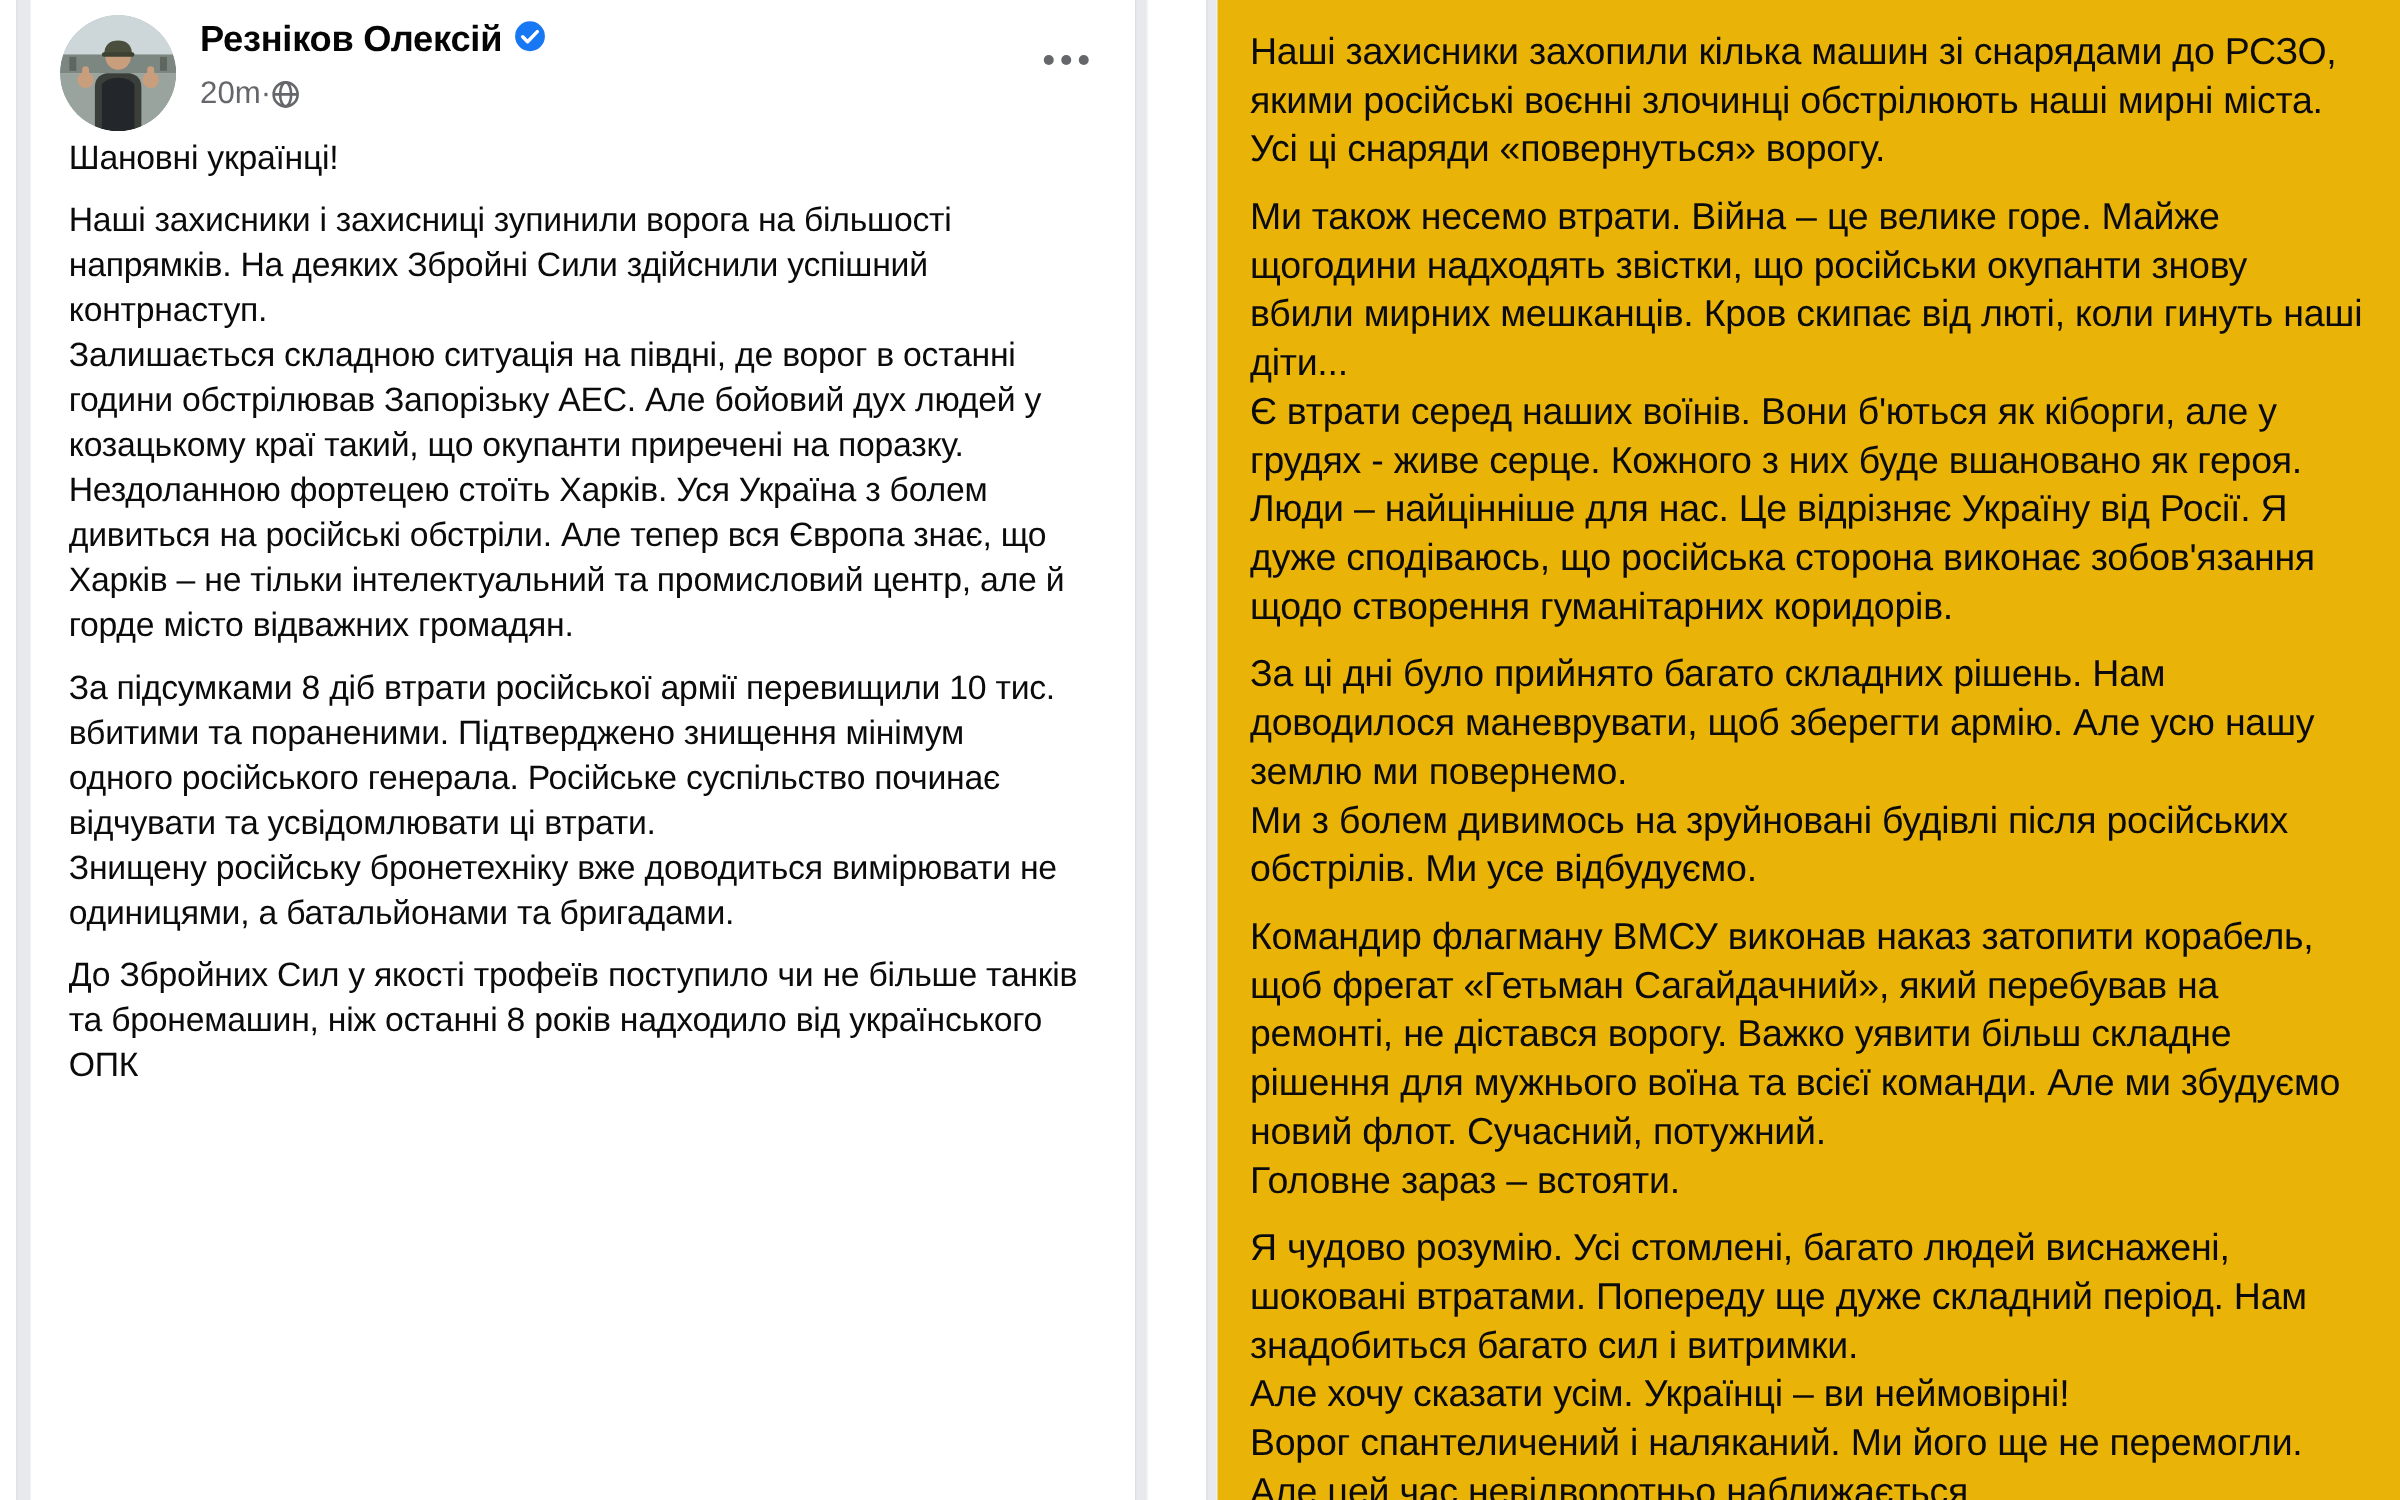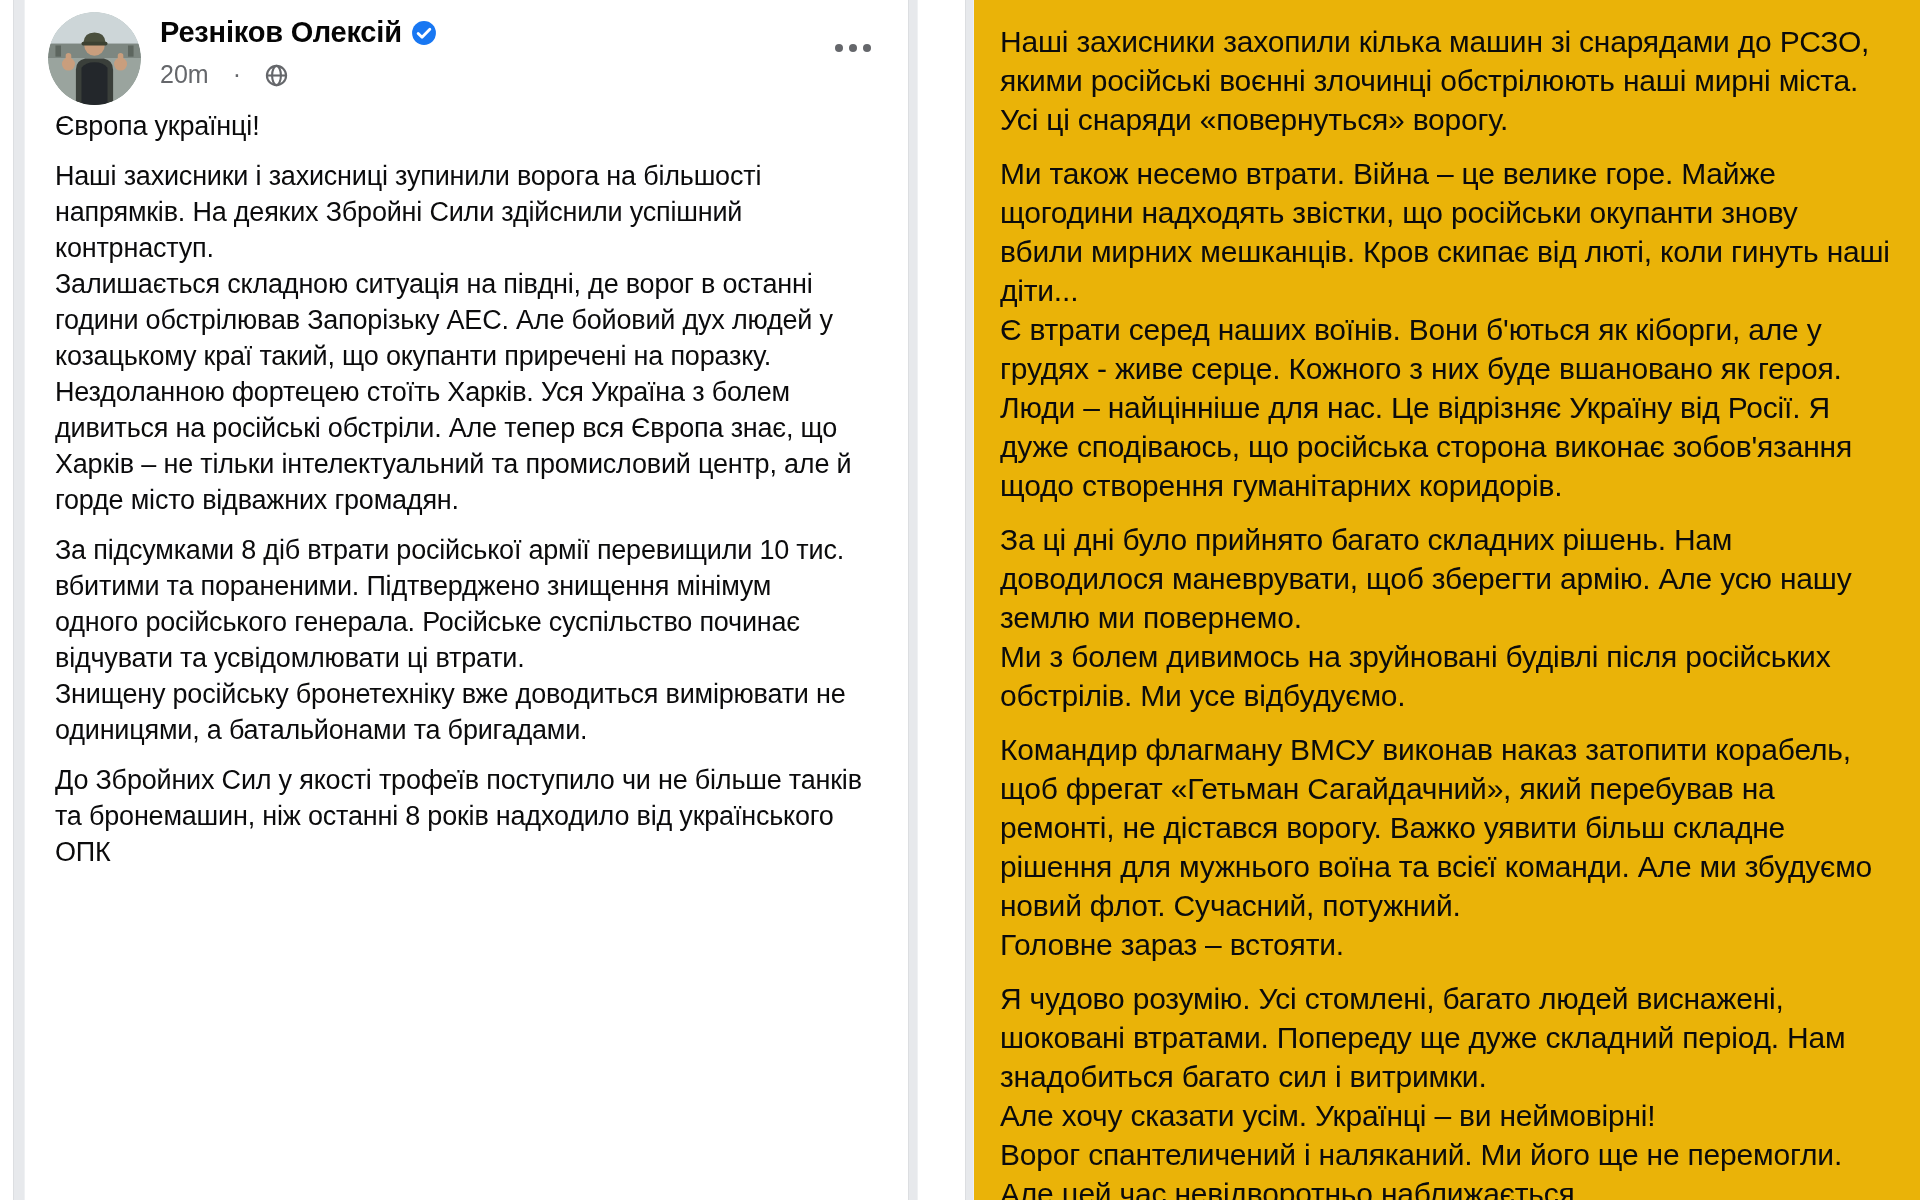--- a/index.html
+++ b/index.html
@@ -28,30 +28,30 @@
     width: 883px; height: 1200px; overflow: hidden; background:#fff;
   }
   .avatar {
     position: absolute; left: 23px; top: 12px;
     width: 93px; height: 93px; border-radius: 50%;
     overflow: hidden; cursor: pointer;
   }
   .avatar svg { display:block; width:100%; height:100%; }
   .name-row {
     position: absolute; left: 135px; top: 16px;
-    display: flex; align-items: center; gap: 9px;
+    display: flex; align-items: flex-start; gap: 9px;
   }
   .author-name {
     font-size: 29px; font-weight: bold; color: #050505;
     letter-spacing: -0.2px; cursor: pointer;
   }
   .badge { width: 26px; height: 26px; display:block; }
   .meta-row {
     position: absolute; left: 135px; top: 60px;
-    display: flex; align-items: center; gap: 24px;
+    display: flex; align-items: center; gap: 0;
     font-size: 25px; color: #65676b;
   }
   .globe { width: 23px; height: 23px; display: block; margin-top: 2px; }
   .menu-dots {
     position: absolute; left: 806px; top: 40px;
     display: flex; gap: 6px; cursor: pointer; padding: 4px;
   }
   .menu-dots i {
     width: 8px; height: 8px; border-radius: 50%;
     background: #65676b; display: block;
@@ -143,21 +143,21 @@
       </svg>
     </div>
 
     <div class="menu-dots">
       <i></i>
       <i></i>
       <i></i>
     </div>
 
     <div class="body-text body-left">
-        <p>Європа українці!</p>
+        <p>Шановні українці!</p>
         <p>Наші захисники і захисниці зупинили ворога на більшості
 напрямків. На деяких Збройні Сили здійснили успішний
 контрнаступ.
 Залишається складною ситуація на півдні, де ворог в останні
 години обстрілював Запорізьку АЕС. Але бойовий дух людей у
 козацькому краї такий, що окупанти приречені на поразку.
 Нездоланною фортецею стоїть Харків. Уся Україна з болем
 дивиться на російські обстріли. Але тепер вся Європа знає, що
 Харків – не тільки інтелектуальний та промисловий центр, але й
 горде місто відважних громадян.</p>

